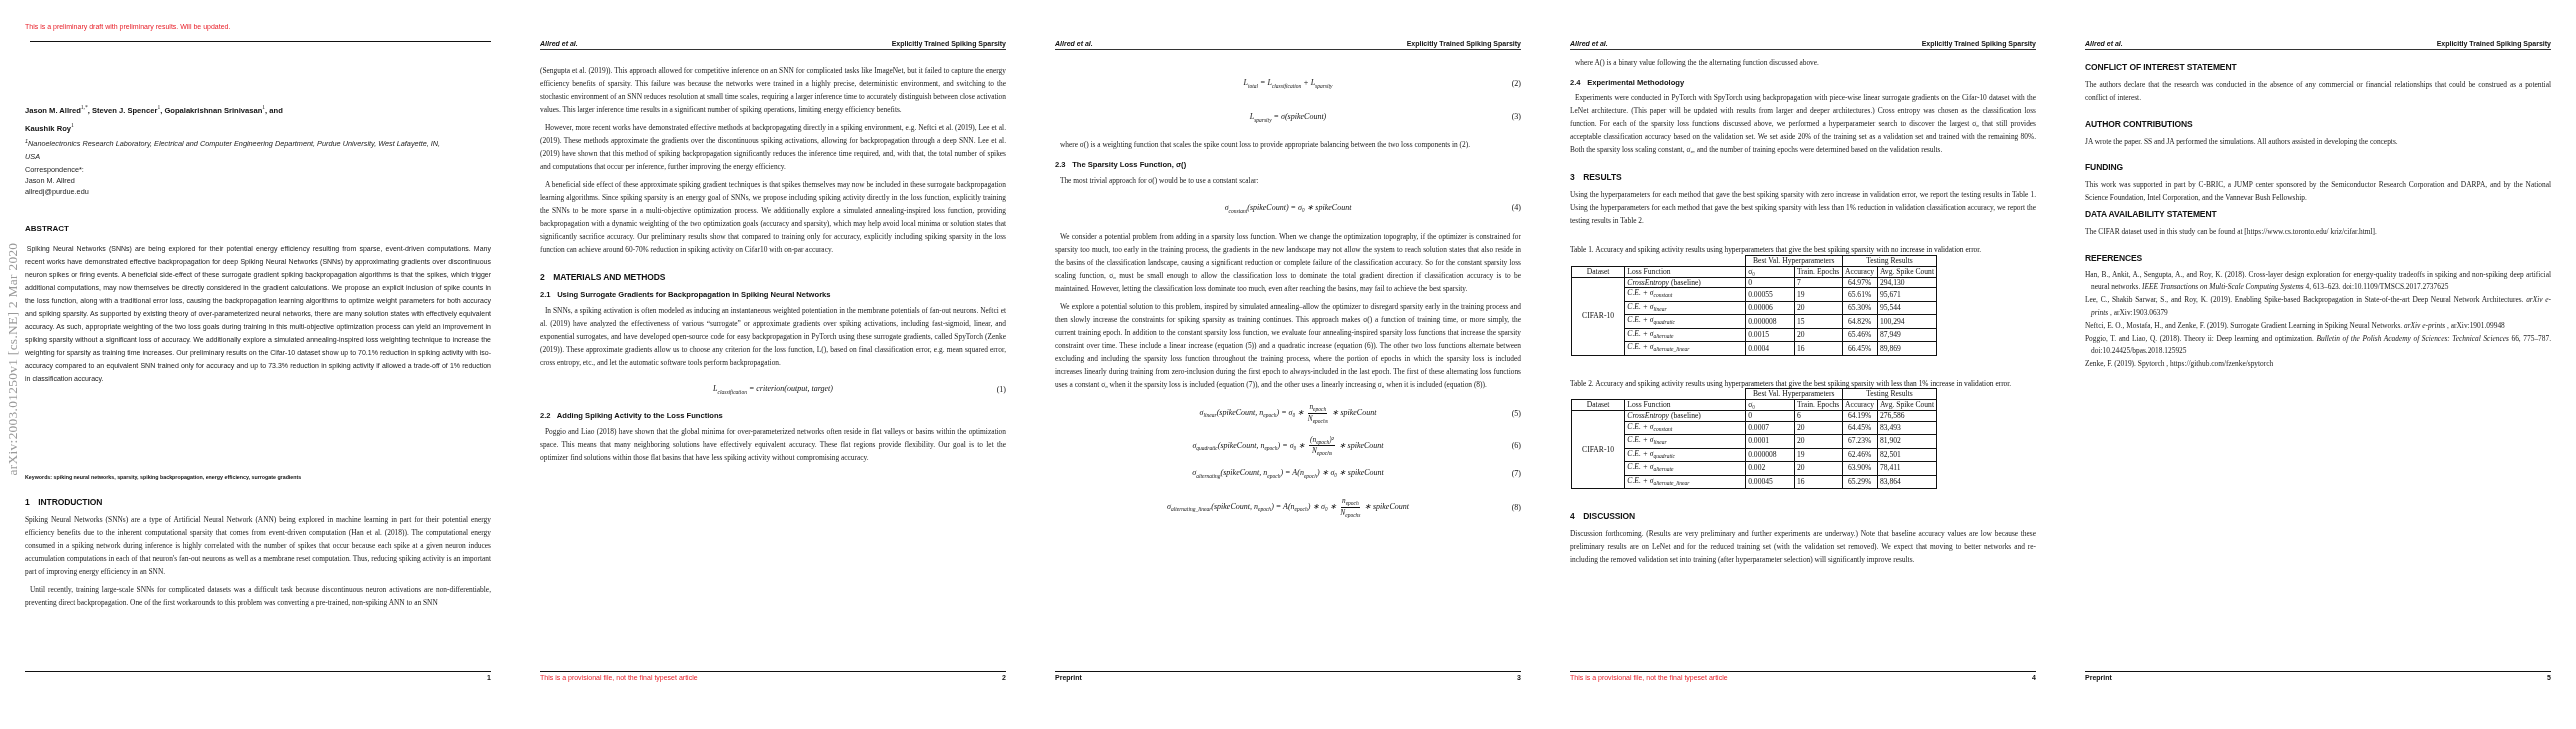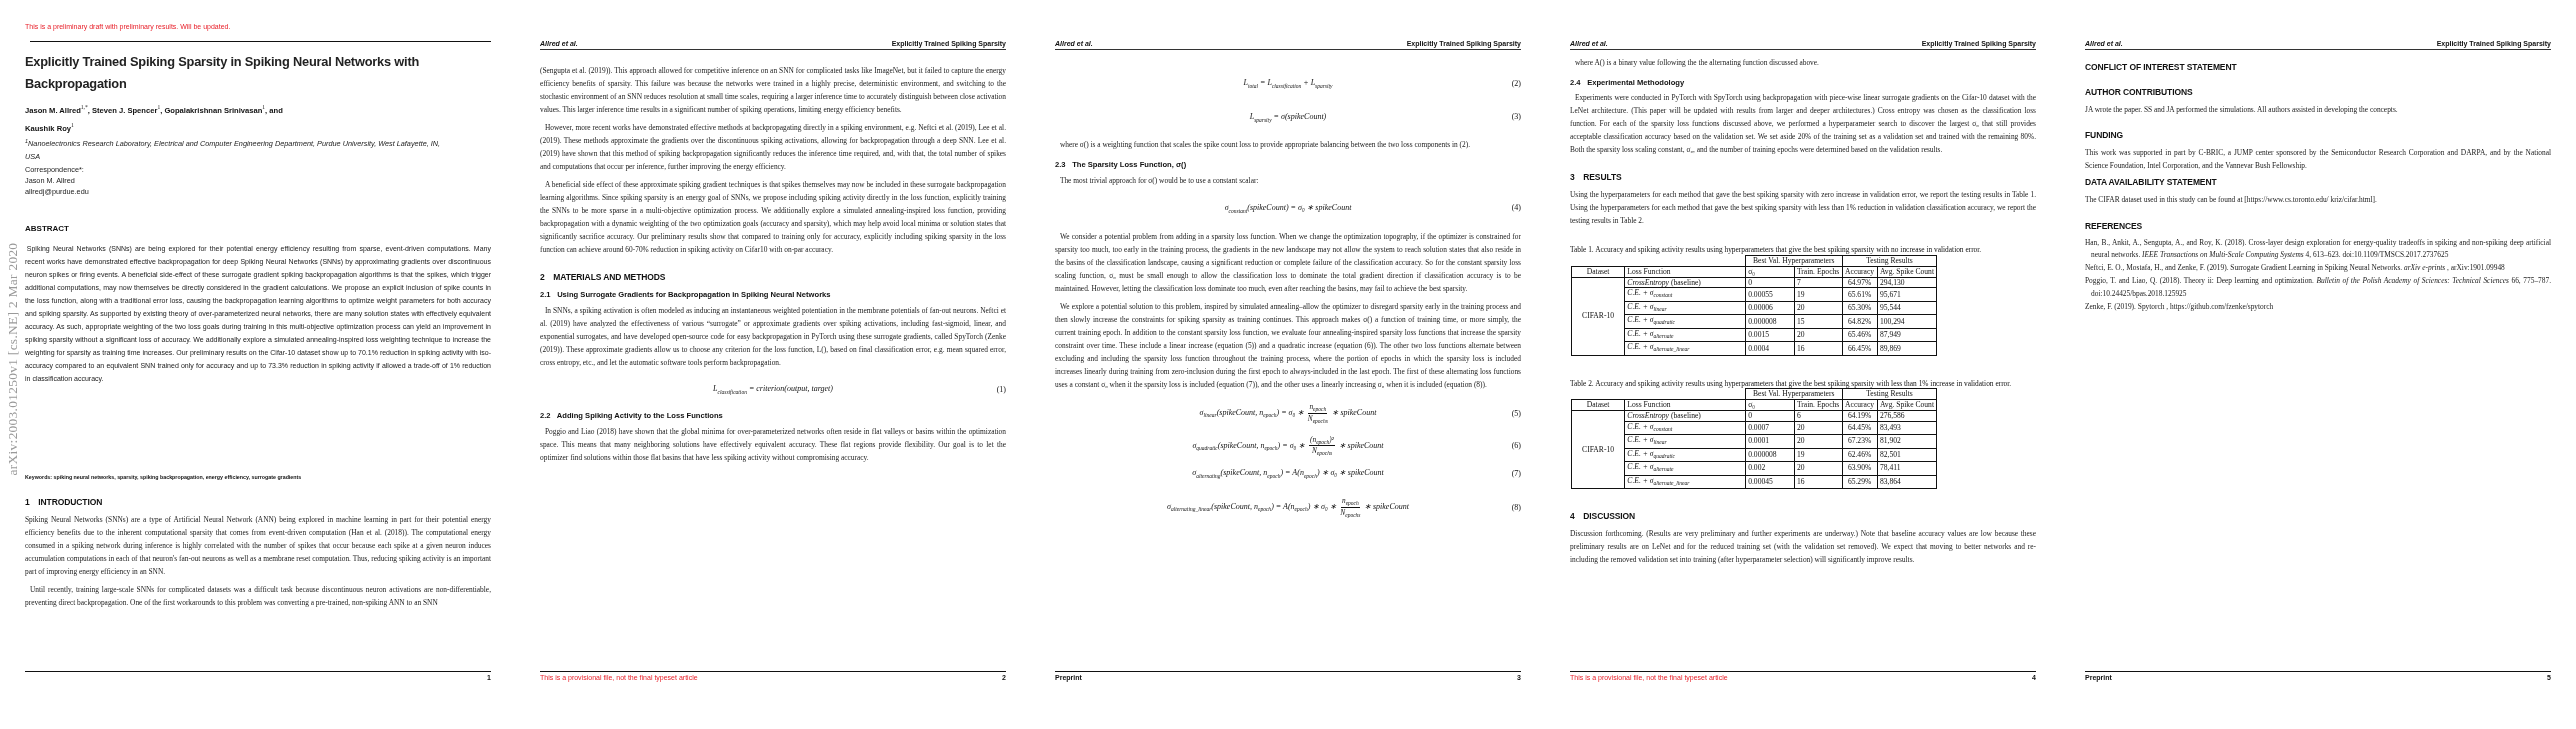--- a/index.html
+++ b/index.html
@@ -64,21 +64,20 @@
 
 <div class="strip">
 
   <div class="page">
     <div class="watermark">
         <span>arXiv:2003.01250v1  [cs.NE]  2 Mar 2020</span>
       </div>
     <div class="inner">
       <div class="prelim">This is a preliminary draft with preliminary results. Will be updated.</div>
       <div class="p1rule"></div>
-      <div class="title">Explicitly Trained Spiking Sparsity in Spiking Neural Networks with Backpropagation</div>
       <div class="authors-line">
         <span>Jason M. Allred</span><sup>1,*</sup>,
         <span>Steven J. Spencer</span><sup>1</sup>,
         <span>Gopalakrishnan Srinivasan</span><sup>1</sup><span>, and</span><br>
         <span>Kaushik Roy</span><sup>1</sup>
       </div>
       <div class="affil"><sup>1</sup><span>Nanoelectronics Research Laboratory, Electrical and Computer Engineering Department, Purdue University, West Lafayette, IN, USA</span></div>
       <div class="corr">
         <div>Correspondence*:</div>
         <div>Jason M. Allred</div>
@@ -341,29 +340,31 @@
   </div>
 
   <div class="page">
     <div class="inner">
       <div class="running-head">
         <span class="authors">Allred et al.</span>
         <span>Explicitly Trained Spiking Sparsity</span>
       </div>
       <div class="body" style="top: 62px;">
         <h2 class="sec" style="margin-top:0">CONFLICT OF INTEREST STATEMENT</h2>
+        <p class="txt noind">The authors declare that the research was conducted in the absence of any commercial or financial relationships that could be construed as a potential conflict of interest.</p>
         <h2 class="sec" style="margin-top:14.6px">AUTHOR CONTRIBUTIONS</h2>
         <p class="txt noind">JA wrote the paper. SS and JA performed the simulations. All authors assisted in developing the concepts.</p>
         <h2 class="sec" style="margin-top:14.6px">FUNDING</h2>
         <p class="txt noind">This work was supported in part by C-BRIC, a JUMP center sponsored by the Semiconductor Research Corporation and DARPA, and by the National Science Foundation, Intel Corporation, and the Vannevar Bush Fellowship.</p>
         <h2 class="sec" style="margin-top:4px">DATA AVAILABILITY STATEMENT</h2>
         <p class="txt noind">The CIFAR dataset used in this study can be found at [https://www.cs.toronto.edu/ kriz/cifar.html].</p>
         <h2 class="sec" style="margin-top:14.6px">REFERENCES</h2>
         <div>
           <p class="ref"><span>Han, B., Ankit, A., Sengupta, A., and Roy, K. (2018). Cross-layer design exploration for energy-quality tradeoffs in spiking and non-spiking deep artificial neural networks. </span><i>IEEE Transactions on Multi-Scale Computing Systems</i><span> 4, 613–623. doi:10.1109/TMSCS.2017.2737625</span></p>
+          <p class="ref"><span>Lee, C., Shakib Sarwar, S., and Roy, K. (2019). Enabling Spike-based Backpropagation in State-of-the-art Deep Neural Network Architectures. </span><i>arXiv e-prints</i><span> , arXiv:1903.06379</span></p>
           <p class="ref"><span>Neftci, E. O., Mostafa, H., and Zenke, F. (2019). Surrogate Gradient Learning in Spiking Neural Networks. </span><i>arXiv e-prints</i><span> , arXiv:1901.09948</span></p>
           <p class="ref"><span>Poggio, T. and Liao, Q. (2018). Theory ii: Deep learning and optimization. </span><i>Bulletin of the Polish Academy of Sciences: Technical Sciences</i><span> 66, 775–787. doi:10.24425/bpas.2018.125925</span></p>
           <p class="ref"><span>Zenke, F. (2019). Spytorch , https://github.com/fzenke/spytorch</span><i></i><span></span></p>
         </div>
       </div>
       <div class="footer">
         <span class="left-bold">Preprint</span>
         <span class="num">5</span>
       </div>
     </div>

